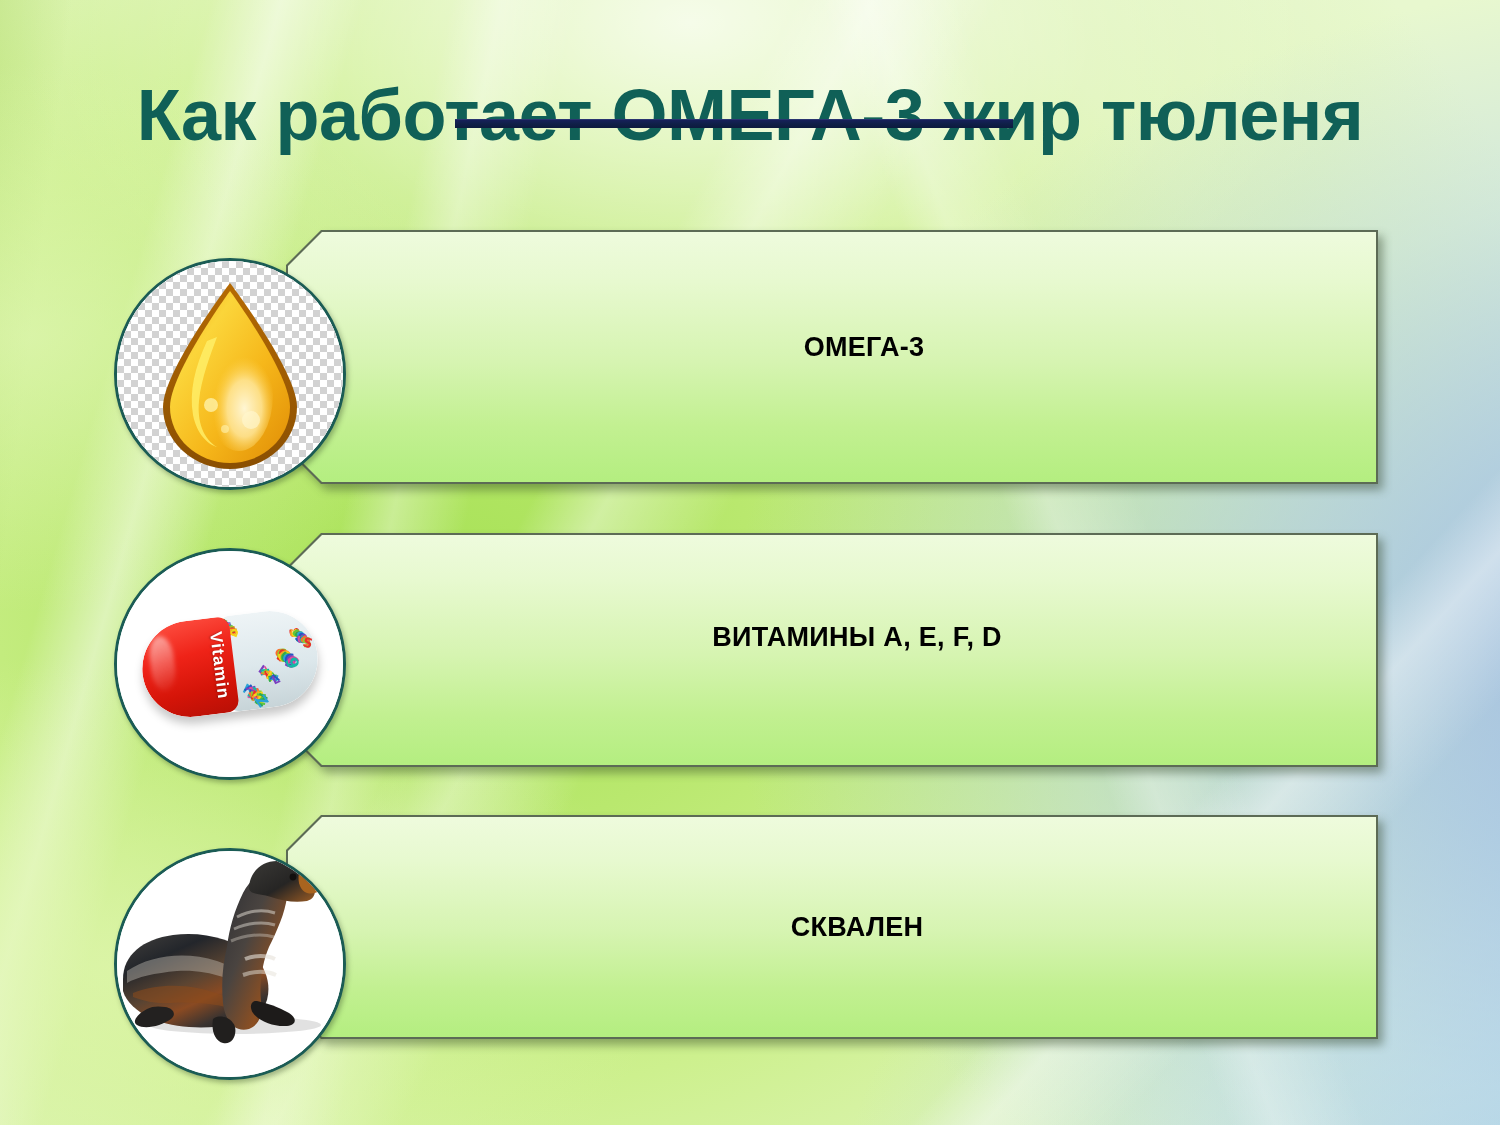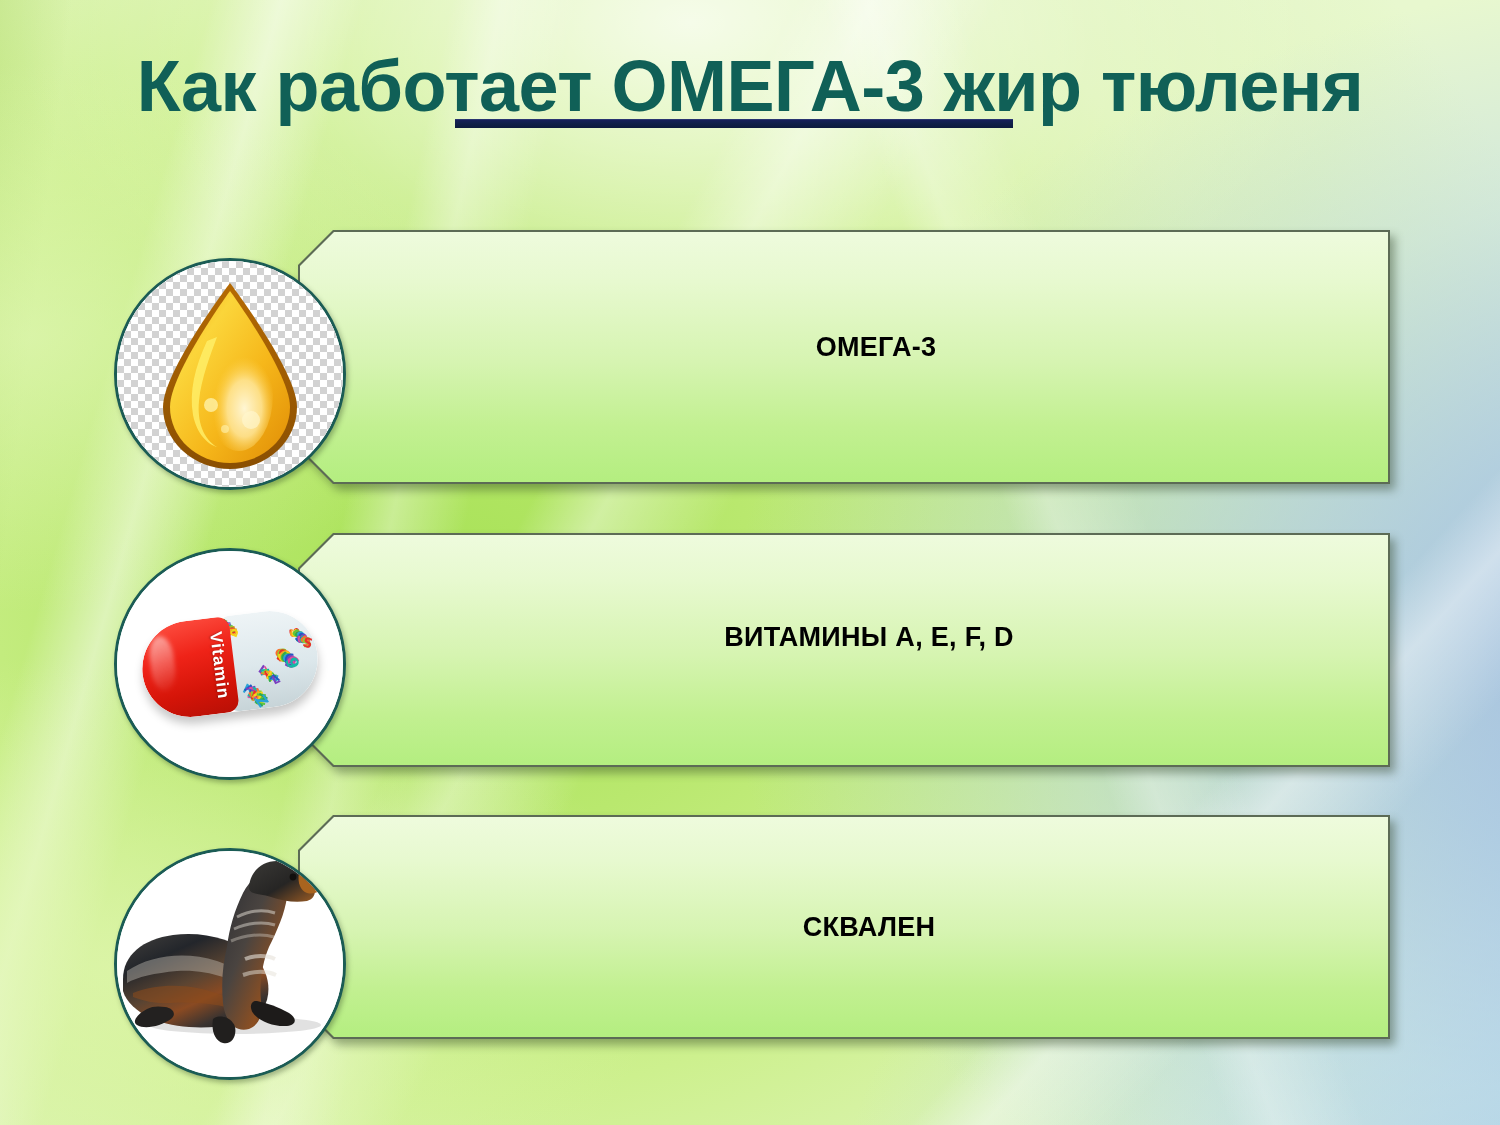--- a/index.html
+++ b/index.html
@@ -54,34 +54,35 @@
     position:absolute; left:0; top:48px; width:1500px;
     text-align:center; z-index:6;
   }
   #page-title{
     font-size:72px;
     font-weight:bold;
     color:#106057;
     letter-spacing:-.5px;
     line-height:1.08;
     white-space:nowrap;
+    margin-top:29px;
   }
   #title-rule{
     position:absolute;
     left:455px; top:119px;
     width:558px; height:9px;
     background:linear-gradient(180deg,#16205a 0%,#102049 45%,#0c1a3e 100%);
     border-top:1px solid #2a3570;
     z-index:6;
   }
 
   
   .card{
     position:absolute;
-    left:300px;
+    left:288px;
     width:1088px;
     z-index:3;
     filter:drop-shadow(5px 6px 5px rgba(40,60,30,.42));
   }
   .card-body{
     position:relative;
     width:100%; height:100%;
     background:linear-gradient(180deg,#eefbdd 0%,#e7f9cf 20%,#d6f4b1 52%,#c2f091 78%,#b4ee80 100%);
     -webkit-clip-path:var(--shape);
     clip-path:var(--shape);

